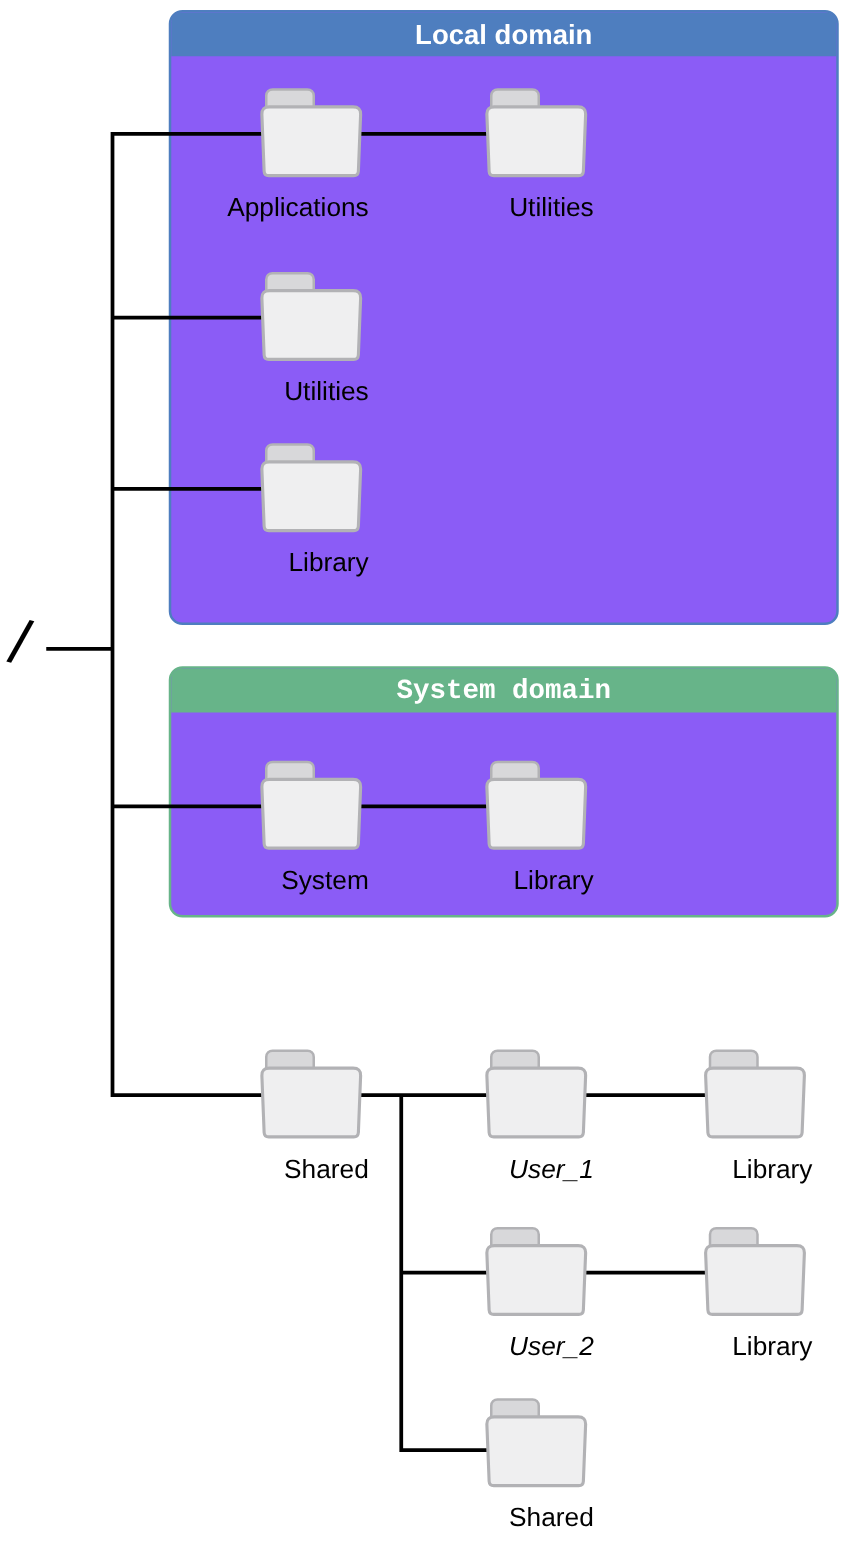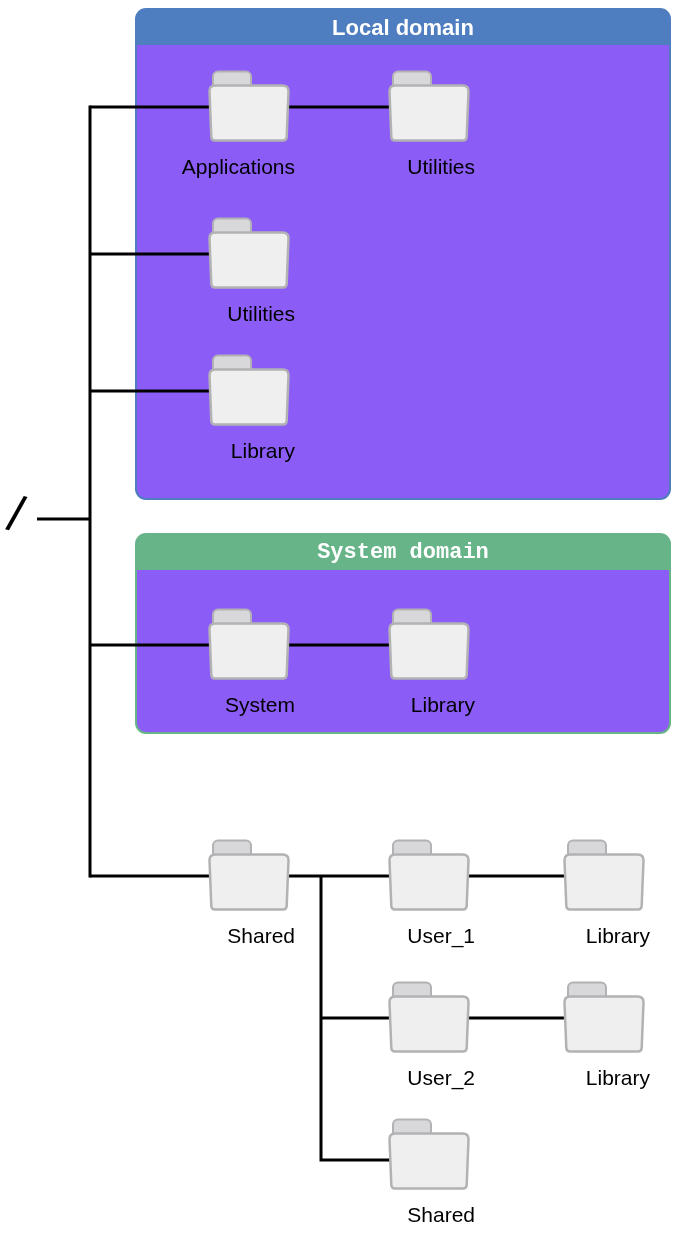--- a/index.html
+++ b/index.html
@@ -63,21 +63,21 @@
     z-index: 3;
   }
   .folder-icon { display: block; width: 92px; height: 74px; }
   .folder-label {
     margin-top: 12px;
     font-size: 21px;
     color: #000000;
     white-space: nowrap;
     line-height: 1.1;
   }
-  .folder-label.italic { }
+  .folder-label.italic { font-style: italic; }
 
   
   #root-slash {
     position: absolute;
     left: -5px;
     top: 484px;
     width: 42px;
     height: 60px;
     line-height: 60px;
     text-align: center;

